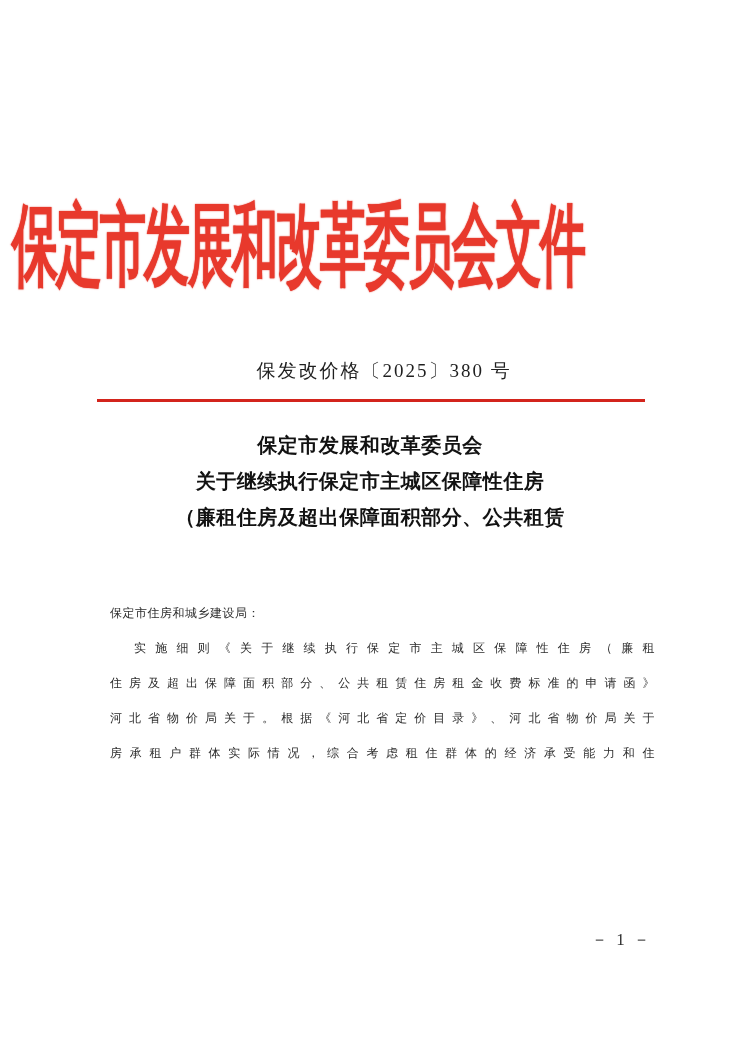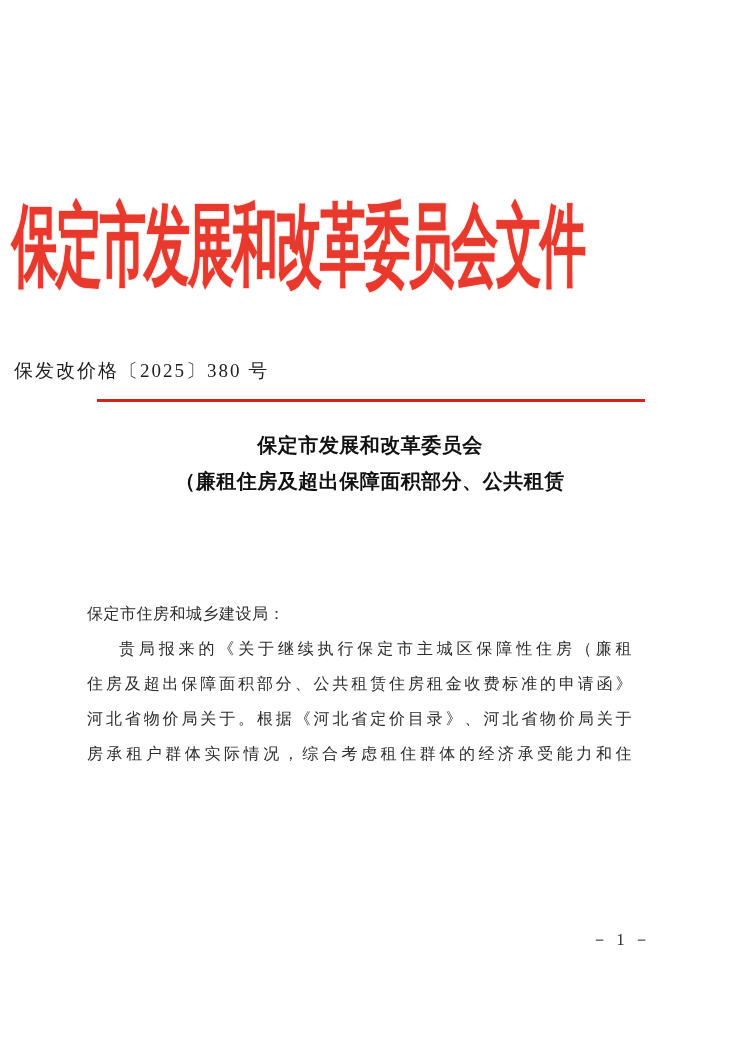--- a/index.html
+++ b/index.html
@@ -21,21 +21,21 @@
     letter-spacing:-2px;
     color:#e8392c;
     text-shadow:0 0 1px #d92318;
     transform:scaleY(1.95);
     transform-origin:center center;
     white-space:nowrap;
   }
   
   .doc-number{
     position:absolute;top:358px;left:0;width:740px;
-    text-align:left;
+    text-align:center;
     font-size:19px;color:#1f1f1f;
     letter-spacing:2px;
   }
   .doc-number .inner{position:relative;left:14px;}
   
   .red-rule{
     position:absolute;top:399px;left:97px;
     width:548px;height:3px;
     background:#d3241c;
   }
@@ -43,23 +43,23 @@
   .doc-title{
     position:absolute;top:427px;left:0;width:740px;
     text-align:center;
     font-size:20px;font-weight:bold;
     line-height:36px;
     letter-spacing:0.5px;
     color:#121212;
   }
   
   .body-text{
-    position:absolute;top:596px;left:87px;
+    position:absolute;top:596px;left:110px;
     width:545px;
-    font-size:16px;
+    font-size:12px;
     line-height:35px;
     color:#2d2d2d;
     letter-spacing:0.5px;
   }
   .body-line{height:35px;}
   .body-line.j{
     text-align:justify;
     text-align-last:justify;
   }
   .body-line.indent{text-indent:2em;}
@@ -80,26 +80,27 @@
   </div>
 
   <div class="doc-number">
     <span class="inner">保发改价格〔2025〕380 号</span>
   </div>
 
   <div class="red-rule"></div>
 
   <div class="doc-title">
     <div>保定市发展和改革委员会</div>
+    <div>关于继续执行保定市主城区保障性住房</div>
     <div>（廉租住房及超出保障面积部分、公共租赁</div>
   </div>
 
   <div class="body-text">
     <div class="body-line">保定市住房和城乡建设局：</div>
-    <div class="body-line j indent">贵局报来的《关于继续执行保定市主城区保障性住房（廉租</div>
+    <div class="body-line j indent">实施细则《关于继续执行保定市主城区保障性住房（廉租</div>
     <div class="body-line j">住房及超出保障面积部分、公共租赁住房租金收费标准的申请函》</div>
     <div class="body-line j">河北省物价局关于。根据《河北省定价目录》、河北省物价局关于</div>
     <div class="body-line j">房承租户群体实际情况，综合考虑租住群体的经济承受能力和住</div>
   </div>
 
   <div class="page-number">－ 1 －</div>
 
 </div>
 
 </body></html>

